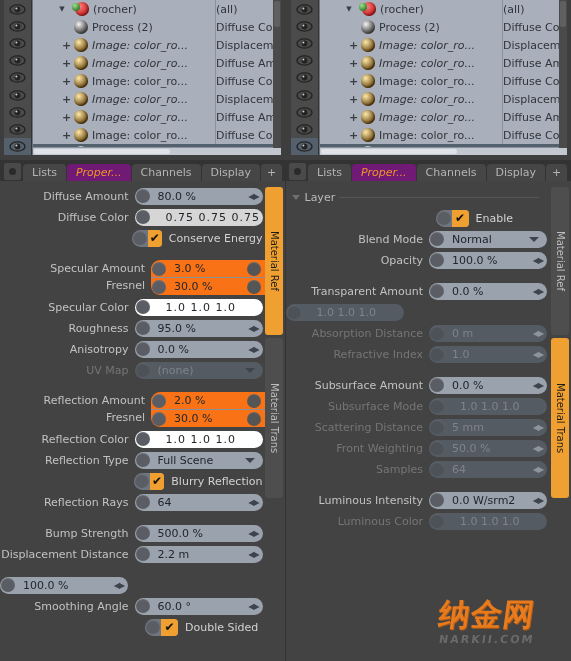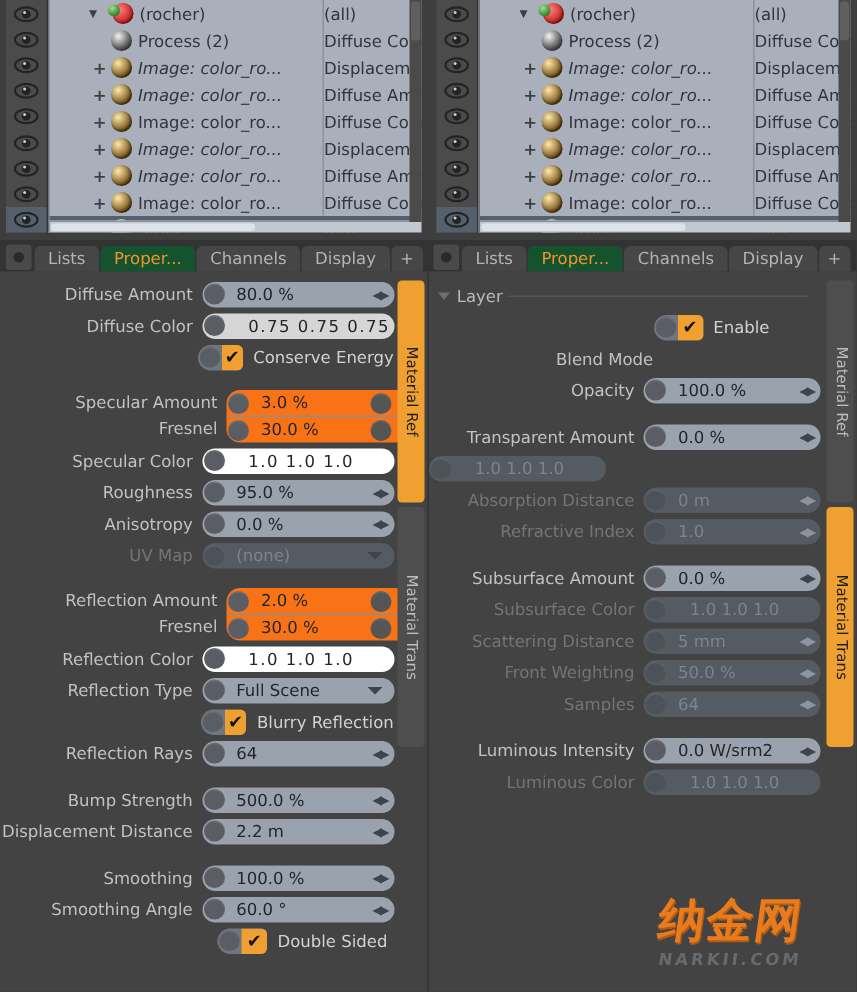--- a/index.html
+++ b/index.html
@@ -59,21 +59,21 @@
   .tabbar-row{display:flex;width:571px;height:21px;background:#2f2f2f;}
   .tabbar{position:relative;height:21px;background:#333;display:flex;align-items:flex-end;}
   .tabbar.left{width:285px;}
   .tabbar.right{width:286px;}
   .corner{width:17px;height:17px;margin:0 2px 1px 4px;background:#4a4a4a;
           border-radius:2px;position:relative;flex:none;}
   .corner:after{content:"";position:absolute;left:5px;top:5px;width:7px;height:7px;
           border-radius:50%;background:#2a2a2a;}
   .tab{height:17px;line-height:17px;padding:0 9px;margin-right:1px;color:#b4b4b4;
        font-size:11px;background:#464646;border-radius:4px 4px 0 0;white-space:nowrap;}
-  .tab.active{background:#14532d;color:#f0932b;}
+  .tab.active{background:#701a75;color:#f0932b;font-style:italic;}
   .tab.mini{padding:0 6px;}
   .tab.arrow{padding:0 5px;color:#f0932b;background:transparent;}
 
   
   .panes{display:flex;width:571px;height:480px;background:#3e3e3e;}
   .pane{position:relative;background:#434343;height:480px;}
   .pane.left{width:285px;}
   .pane.right{width:286px;border-left:1px solid #333;}
   .pane-scroll{position:absolute;left:0;top:0;right:22px;bottom:0;padding-top:6px;}
   .pane.right .pane-scroll{right:24px;}
@@ -726,21 +726,20 @@
                 <div class="spin">◀▶</div>
               </div>
             </div>
           </div>
         </div>
 
       <div class="gap"></div>
 
       <div class="rows-host">
           <div class="row">
-            <div class="lab">Smoothing</div>
             <div class="fwrap">
               <div class="field">
                 <div class="knob"></div>
                 <div class="fval">100.0 %</div>
                 <div class="spin">◀▶</div>
               </div>
             </div>
           </div>
           <div class="row">
             <div class="lab">Smoothing Angle</div>
@@ -789,20 +788,27 @@
               <span>✔</span>
             </div>
         </div>
         <div class="chklabel">Enable</div>
       </div>
 
 
       <div class="rows-host">
           <div class="row">
             <div class="lab">Blend Mode</div>
+            <div class="fwrap">
+              <div class="field dropdown">
+                <div class="knob"></div>
+                <div class="fval">Normal</div>
+                <div class="caret"></div>
+              </div>
+            </div>
           </div>
           <div class="row">
             <div class="lab">Opacity</div>
             <div class="fwrap">
               <div class="field">
                 <div class="knob"></div>
                 <div class="fval">100.0 %</div>
                 <div class="spin">◀▶</div>
               </div>
             </div>
@@ -859,21 +865,21 @@
             <div class="lab">Subsurface Amount</div>
             <div class="fwrap">
               <div class="field">
                 <div class="knob"></div>
                 <div class="fval">0.0 %</div>
                 <div class="spin">◀▶</div>
               </div>
             </div>
           </div>
           <div class="row">
-            <div class="lab dim">Subsurface Color</div>
+            <div class="lab dim">Subsurface Mode</div>
             <div class="fwrap">
               <div class="field disabled">
                 <div class="knob dim"></div>
                 <div class="fval dim" style="padding-left: 16px;">1.0   1.0   1.0</div>
               </div>
             </div>
           </div>
           <div class="row">
             <div class="lab dim">Scattering Distance</div>
             <div class="fwrap">

